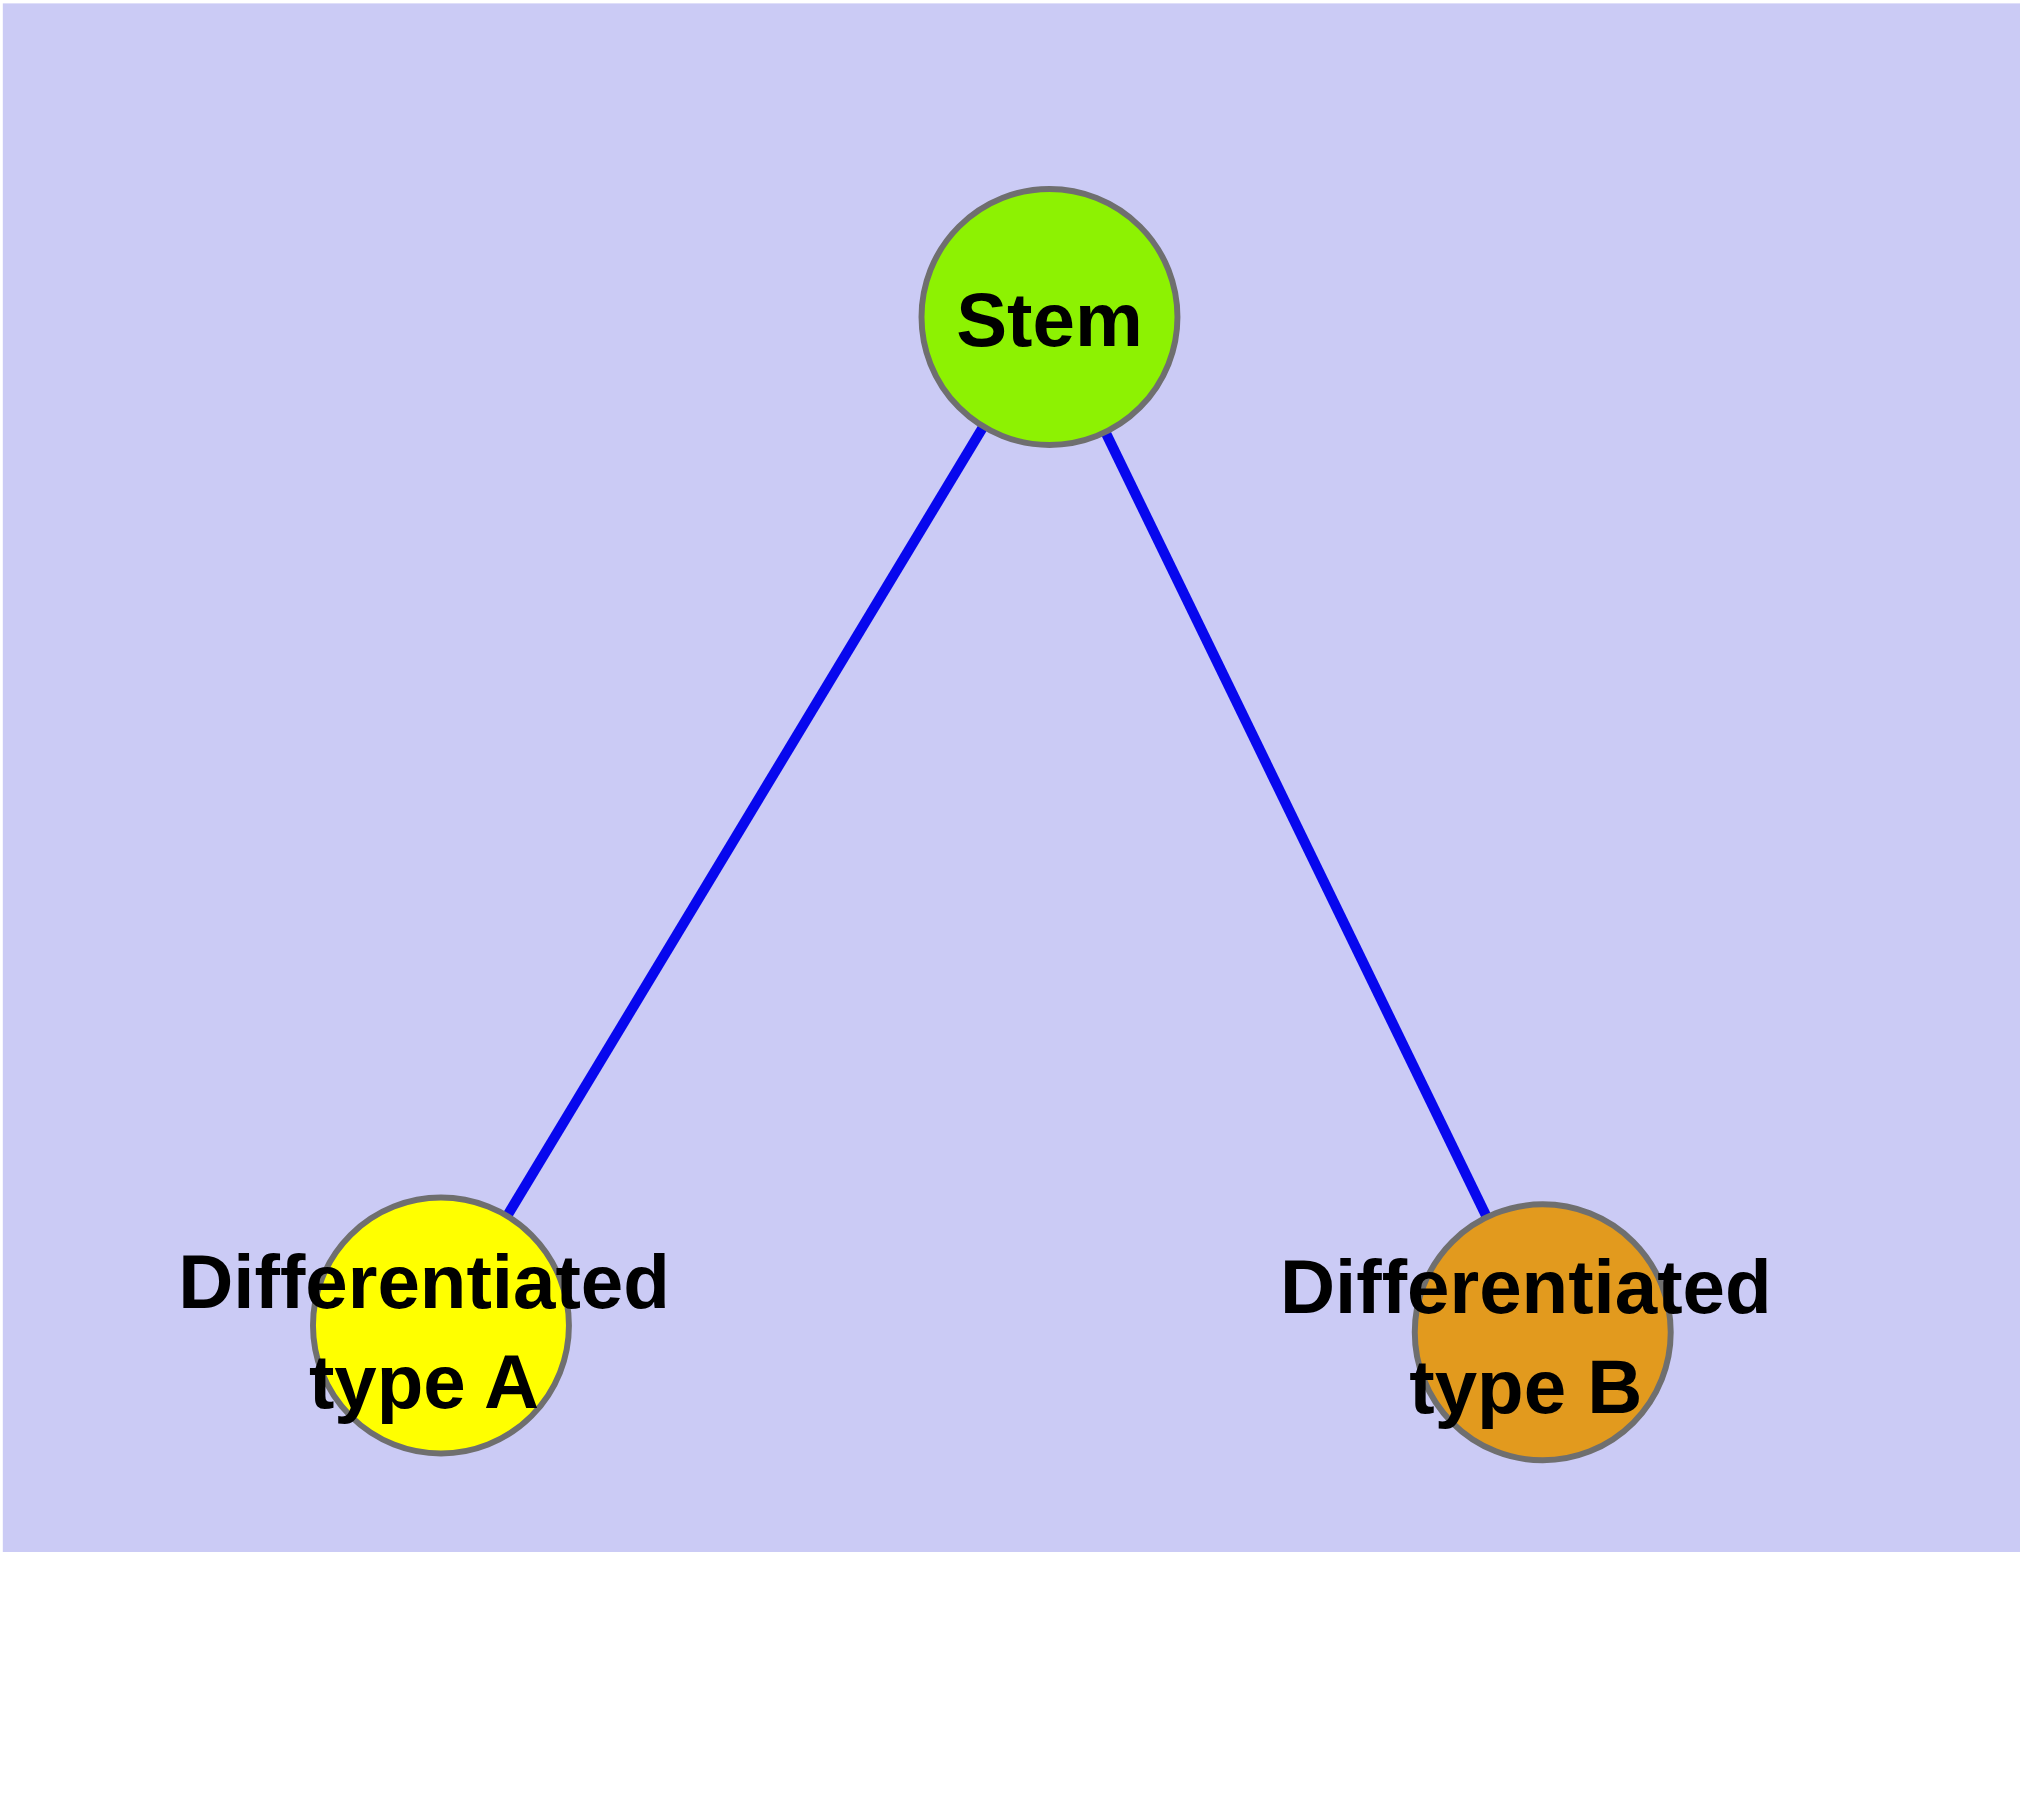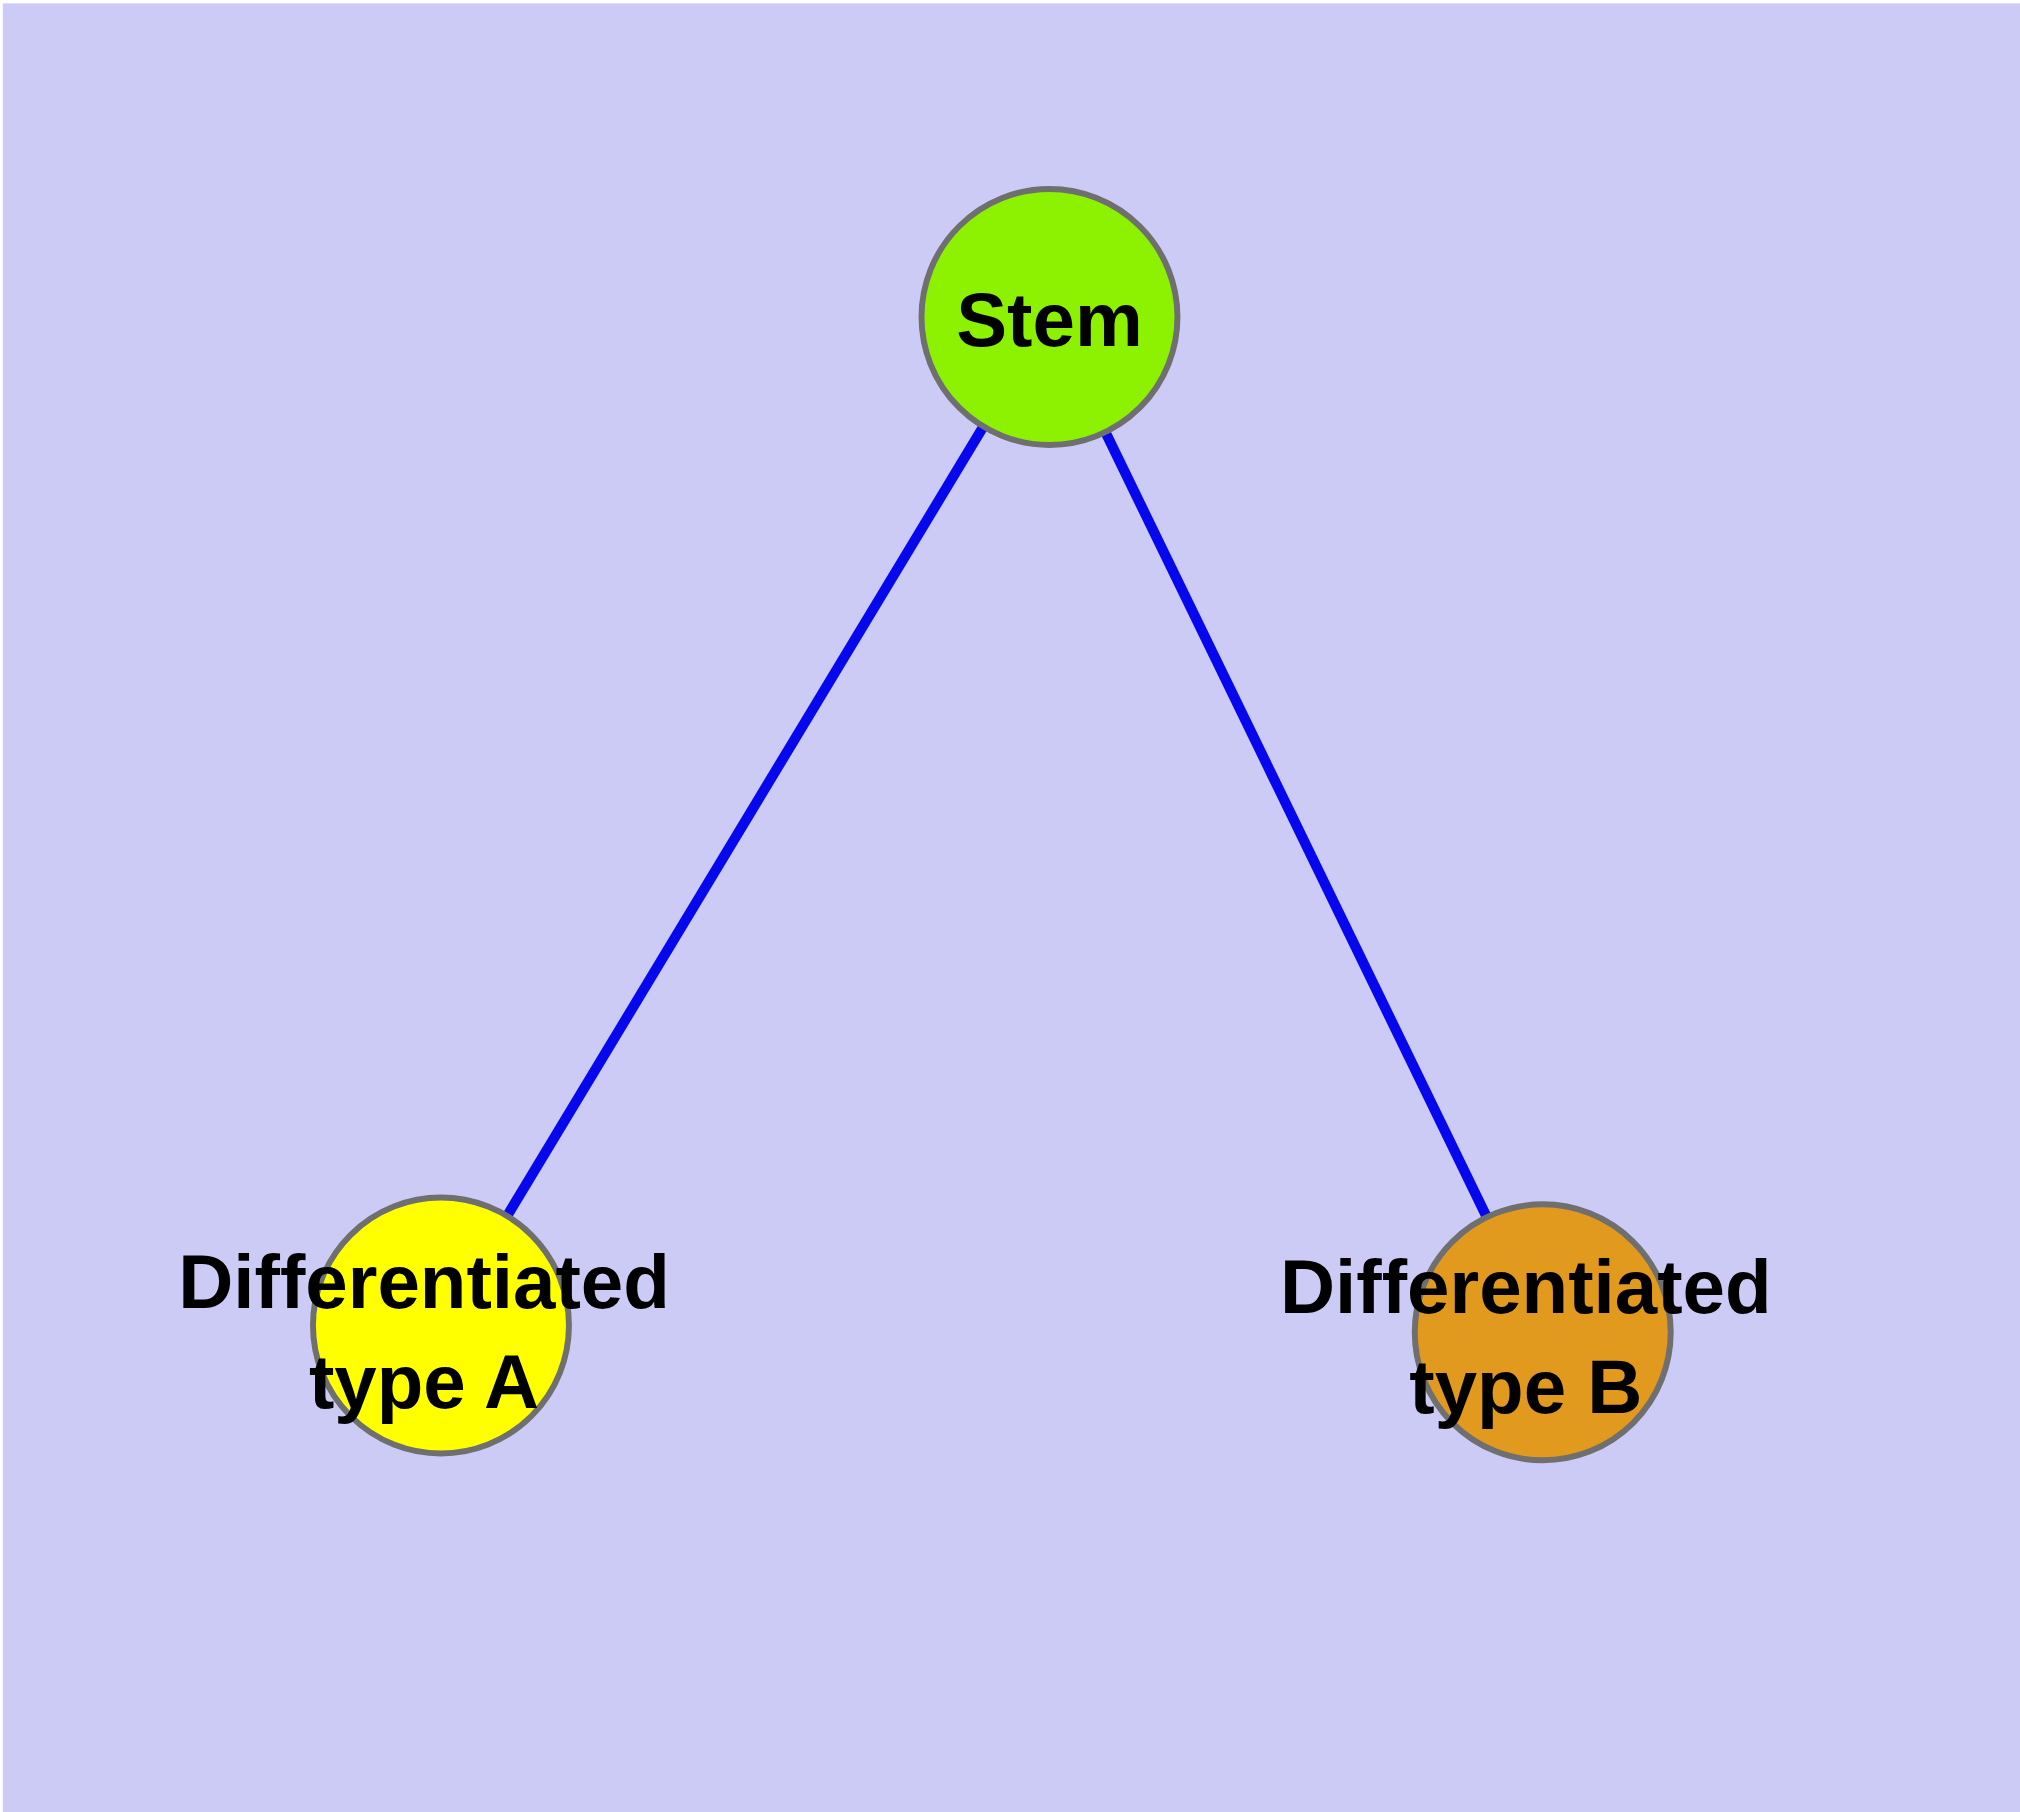--- a/index.html
+++ b/index.html
@@ -3,21 +3,21 @@
 <meta charset="utf-8">
 <style>
   html, body {
     margin: 0;
     padding: 0;
     background: #ffffff;
   }
   .figure {
     position: relative;
     width: 2021px;
-    height: 1812px;
+    height: 1552px;
     background: #ffffff; 
     overflow: hidden;
   }
   .figure svg {
     position: absolute;
     top: 0;
     left: 0;
     display: block;
   }
   .edge {

